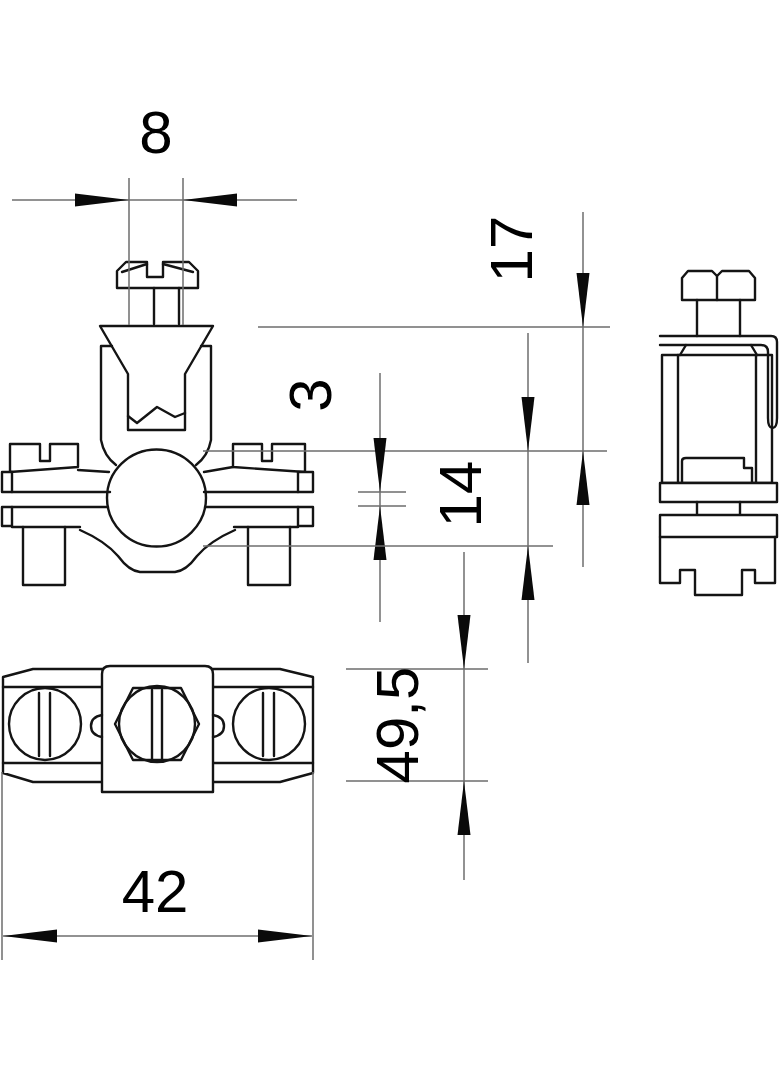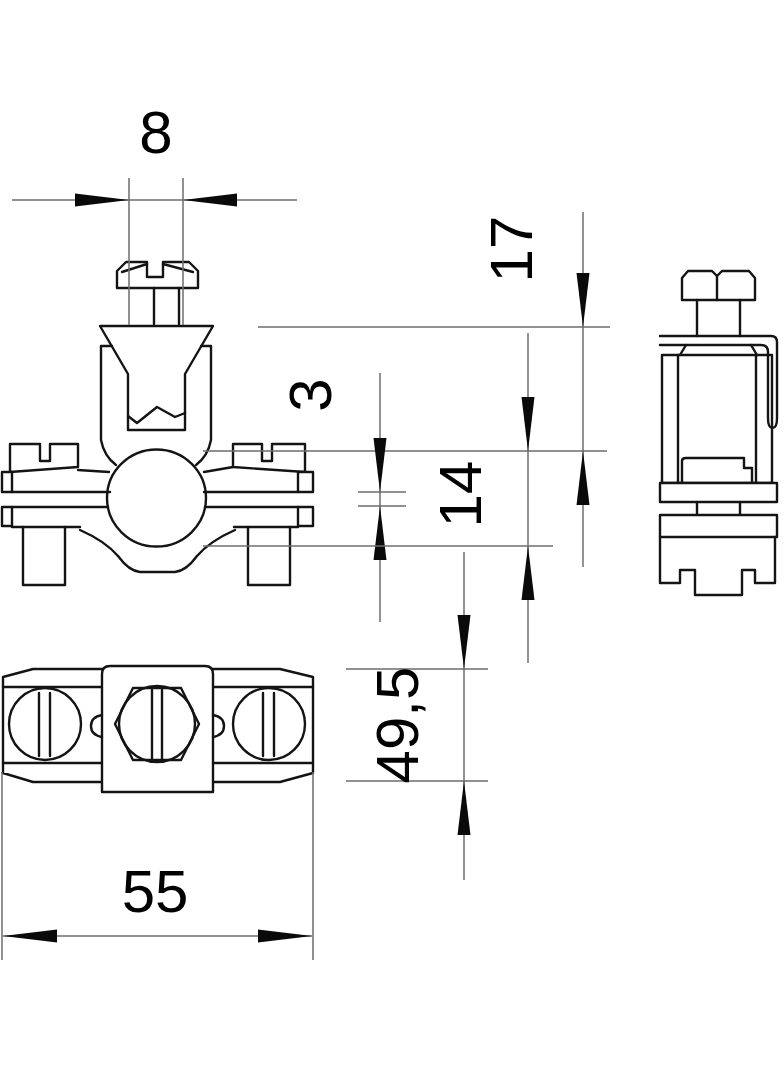--- a/index.html
+++ b/index.html
@@ -130,15 +130,15 @@
     <polygon class="arrow" points="3,936 57,929.5 57,942.5"></polygon>
     <polygon class="arrow" points="312,936 258,929.5 258,942.5"></polygon>
   </g>
 </svg>
 
 <div class="dim-label" style="left:156px;top:133px;">8</div>
 <div class="dim-label vert" style="left:512px;top:249px;">17</div>
 <div class="dim-label vert" style="left:311px;top:395px;">3</div>
 <div class="dim-label vert" style="left:461px;top:494px;">14</div>
 <div class="dim-label vert" style="left:398px;top:725px;">49,5</div>
-<div class="dim-label" style="left:155px;top:892px;">55</div>
+<div class="dim-label" style="left:155px;top:892px;">42</div>
 
 </div>
 
 </body></html>

